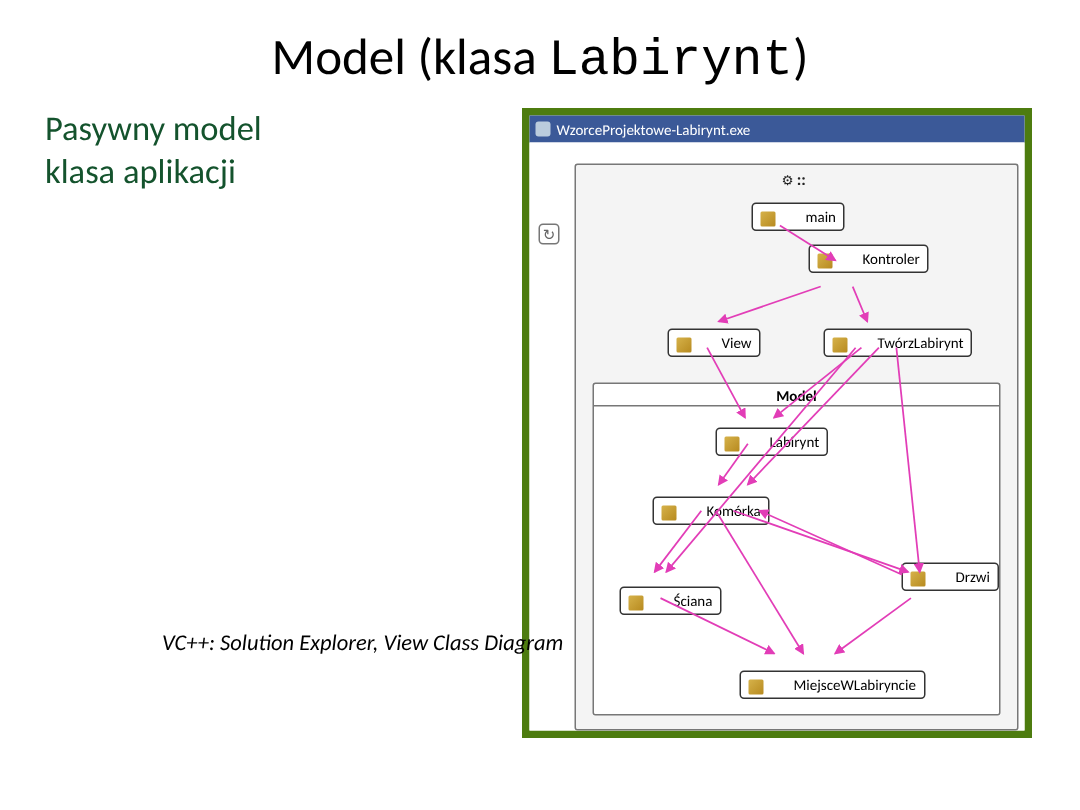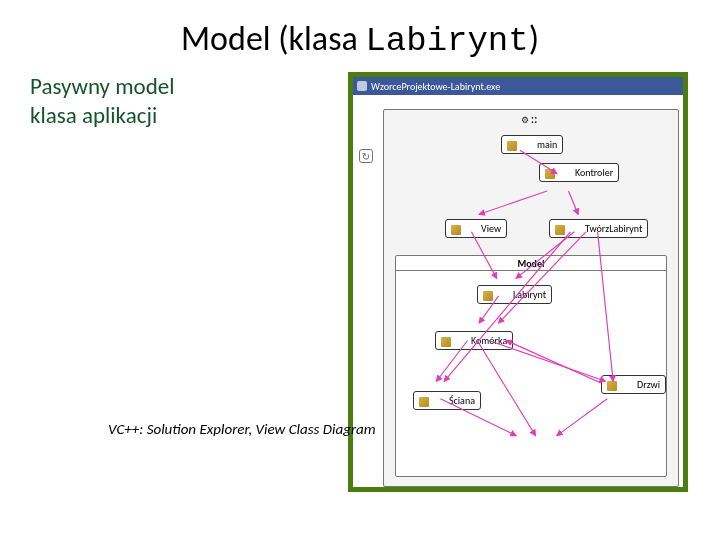--- a/index.html
+++ b/index.html
@@ -207,20 +207,24 @@
       <div class="chip" style="left:60px; top:296px;">
         <span class="ci"></span>
         <span>Ściana</span>
       </div>
 
       <div class="chip" style="left:248px; top:280px;">
         <span class="ci"></span>
         <span>Drzwi</span>
       </div>
 
+      <div class="chip" style="left:140px; top:352px;">
+        <span class="ci"></span>
+        <span>MiejsceWLabiryncie</span>
+      </div>
 
       <svg class="arrows" viewBox="0 0 340 402">
         <defs>
           <marker id="ah" markerWidth="6" markerHeight="6" refX="5" refY="3" orient="auto">
             <path d="M0,0 L6,3 L0,6 Z" fill="#e23db7"></path>
           </marker>
         </defs>
         <g stroke="#e23db7" stroke-width="1.2" fill="none" marker-end="url(#ah)">
 
           <line x1="172" y1="56" x2="210" y2="80"></line>

